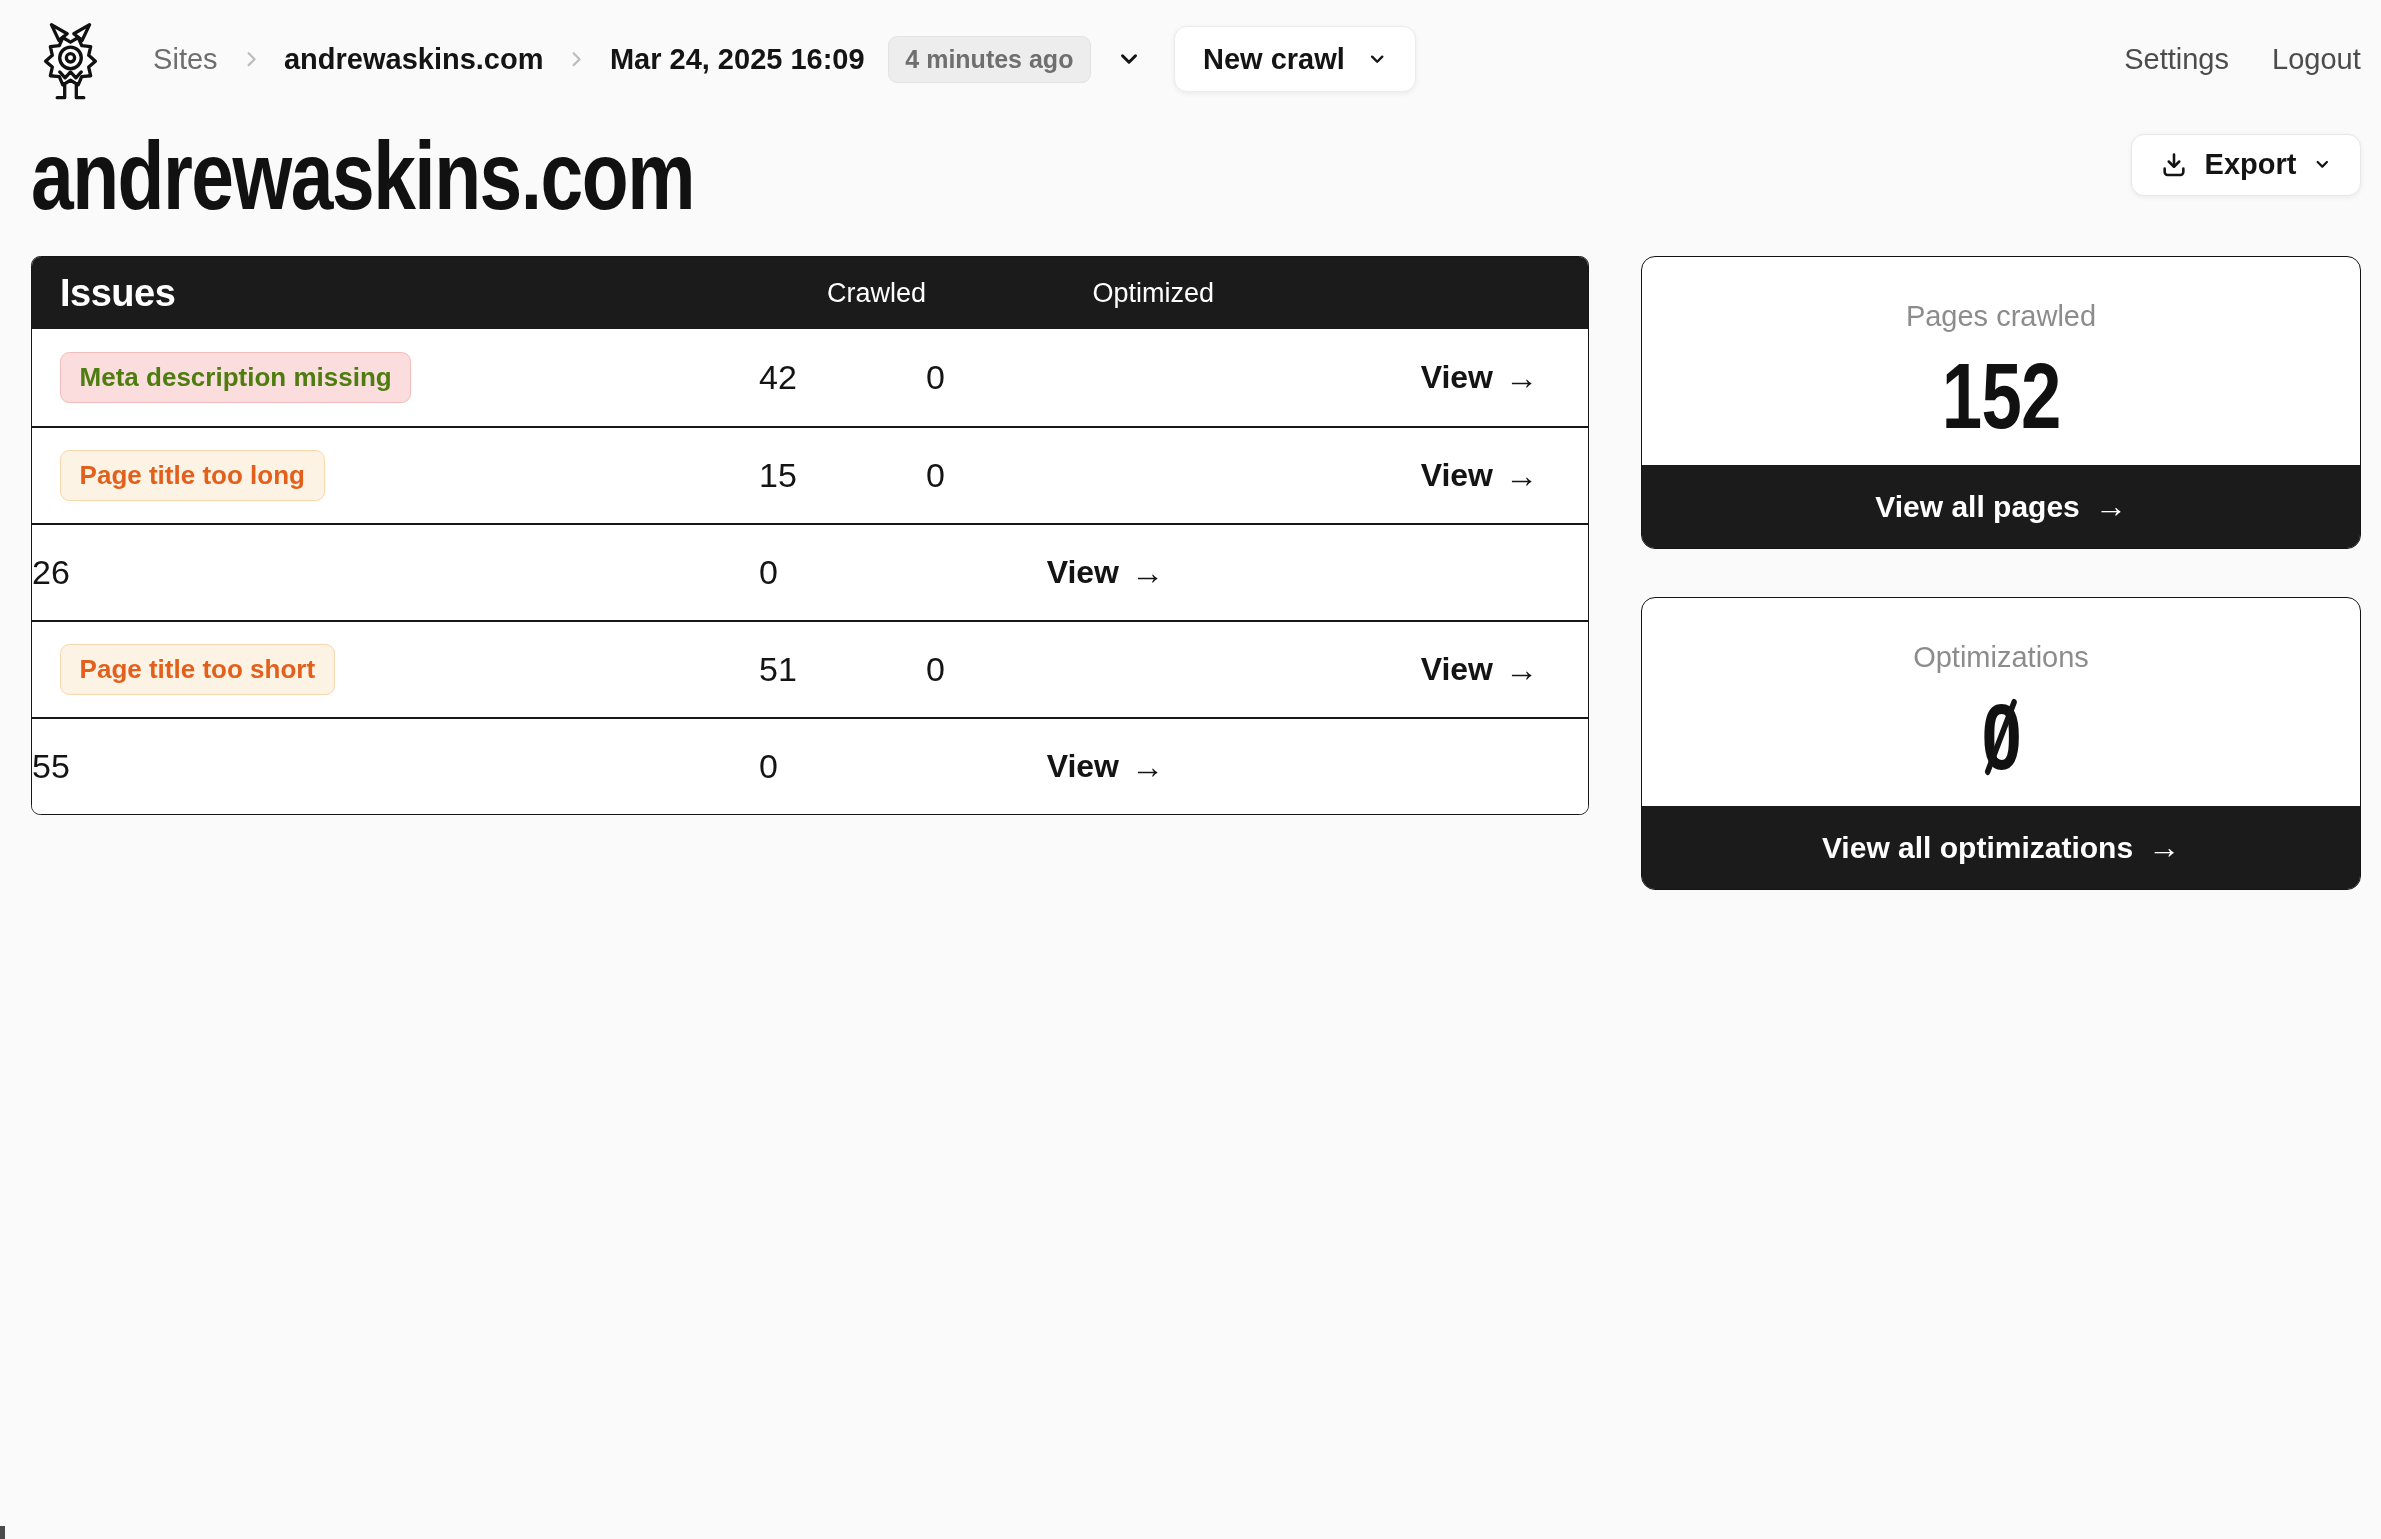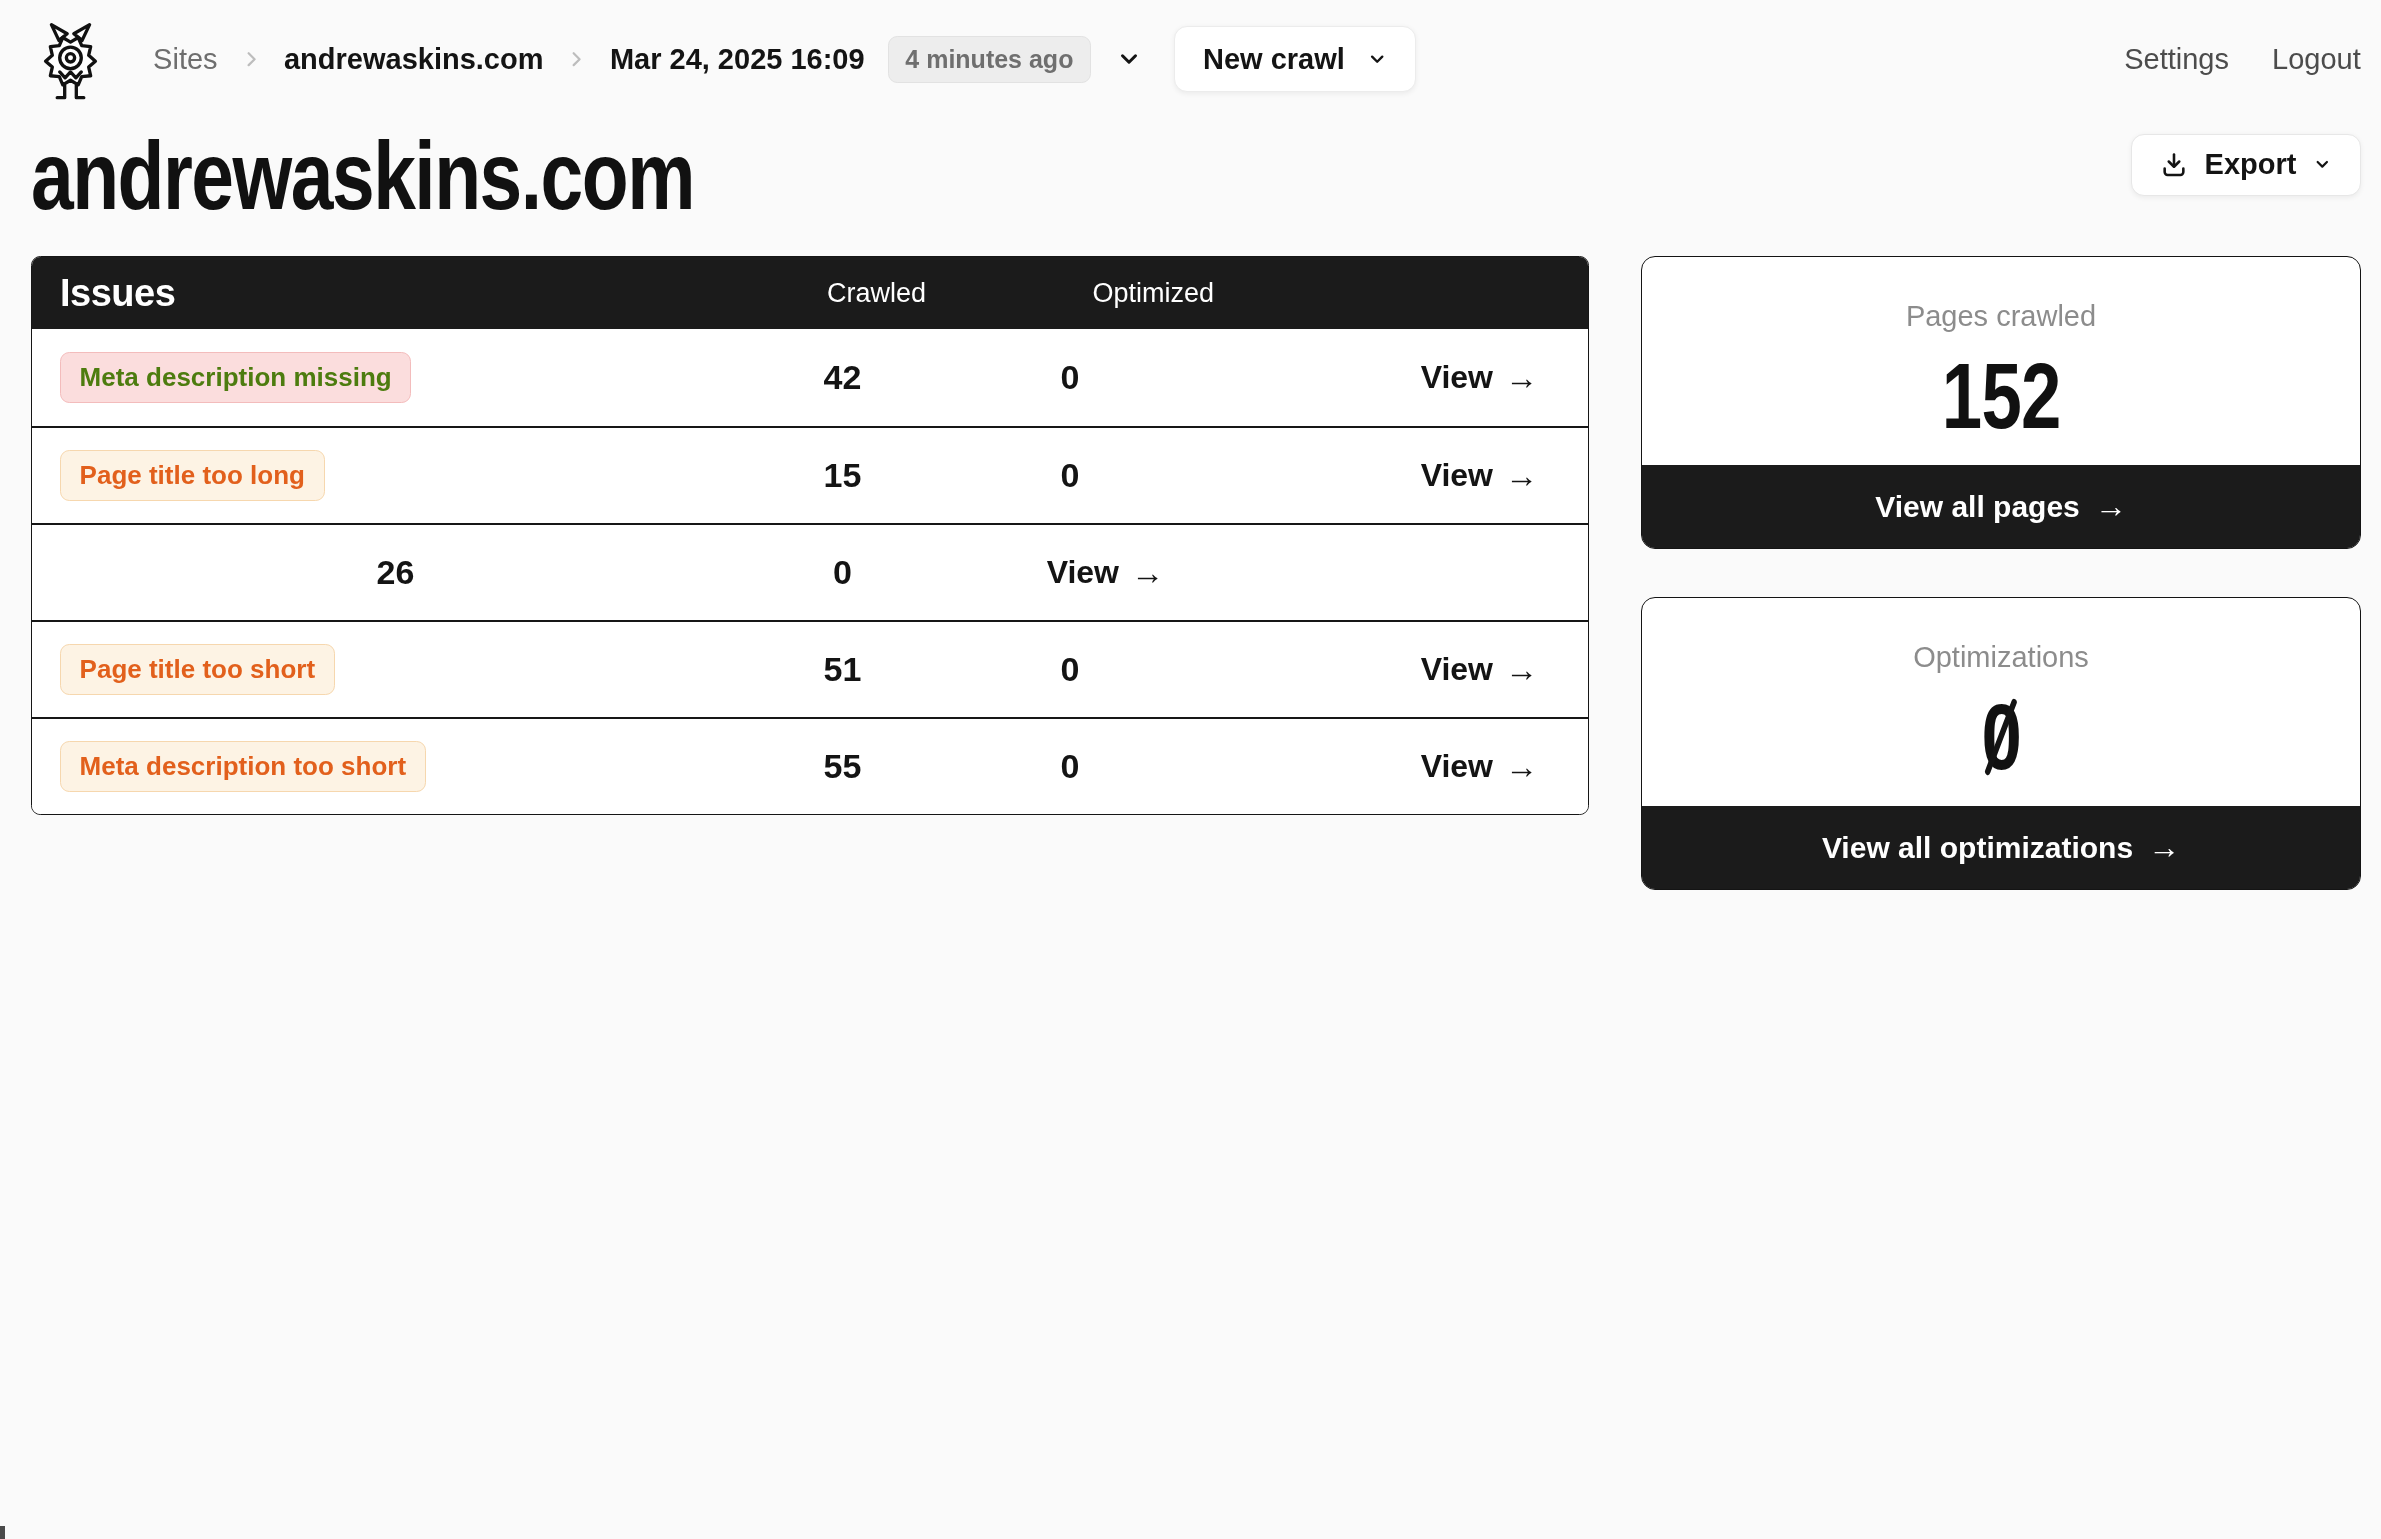--- a/index.html
+++ b/index.html
@@ -73,21 +73,21 @@
     align-items:center; height:97px; background:#fff;
   }
   .issue-row + .issue-row { border-top:2.8px solid #161616; }
   .badge {
     display:inline-block; margin-left:28px; padding:9.3px 18.6px;
     border-radius:9.3px; font-size:26px; font-weight:700; white-space:nowrap;
     justify-self:start;
   }
   .badge.error   { color:#4d7c0f; background:#fbdddd; border:1.9px solid #f3bcbc; }
   .badge.warning { color:#e2601c; background:#fdf3e4; border:1.9px solid #f6d7ae; }
-  .num { text-align:center; font-size:34px; font-weight:700; color:#141414; }
+  .num { text-align:left; font-size:34px; font-weight:400; color:#141414; }
   .view-cell {
     display:flex; justify-content:flex-end; align-items:center; gap:12px;
     padding-right:50px; font-size:32px; font-weight:600; color:#141414; cursor:pointer;
   }
   .view-arrow { font-size:33px; font-weight:400; }
 
   
   .side { width:720px; flex:none; display:flex; flex-direction:column; gap:48px; }
   .stat-card {
     border:1.9px solid #141414; border-radius:14px; background:#fff; overflow:hidden;
@@ -235,21 +235,20 @@
         <span class="badge warning">Page title too short</span>
         <div class="num">51</div>
         <div class="num">0</div>
         <div class="view-cell">
           <span>View</span>
           <span class="view-arrow">→</span>
         </div>
       </div>
 
       <div class="issue-row">
-        <span class="badge warning">Meta description too short</span>
         <div class="num">55</div>
         <div class="num">0</div>
         <div class="view-cell">
           <span>View</span>
           <span class="view-arrow">→</span>
         </div>
       </div>
     </div>
 
     <div class="side">

